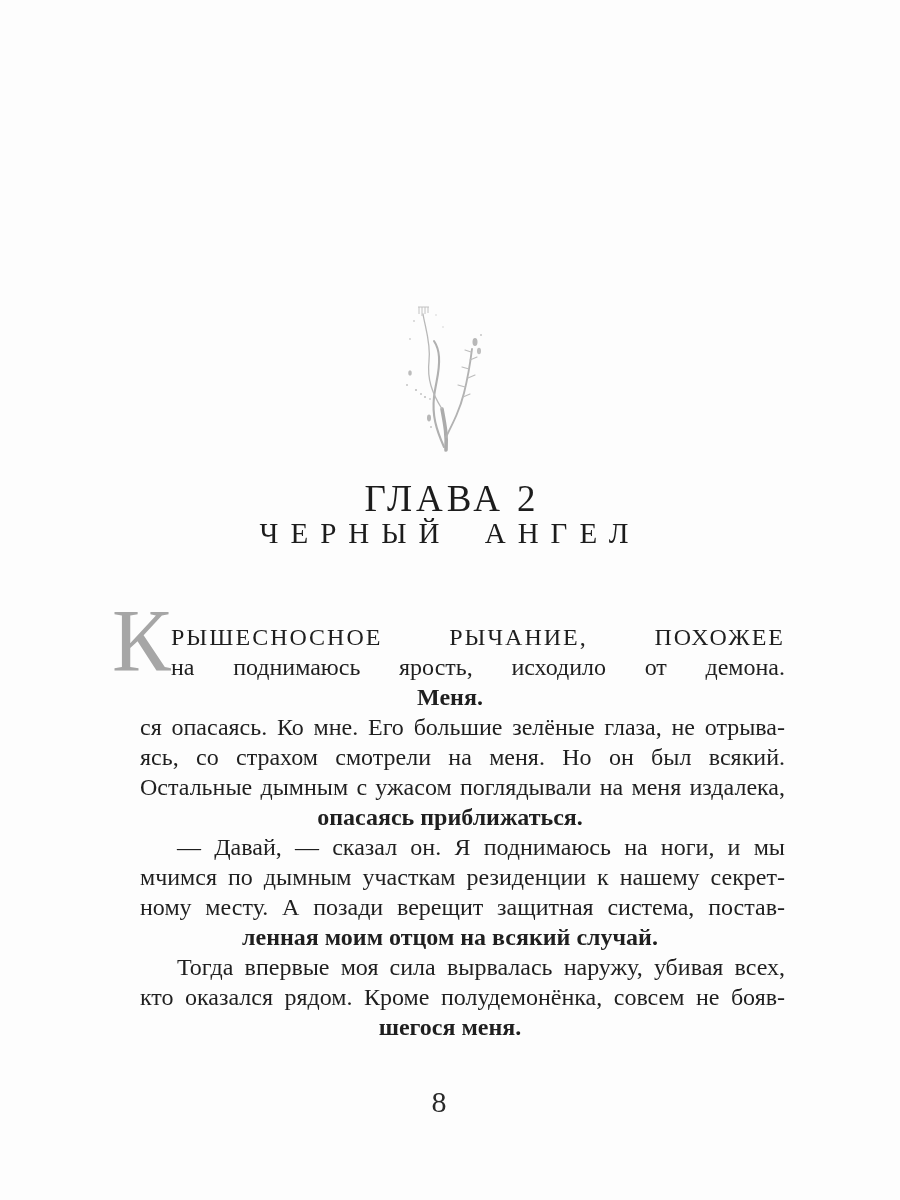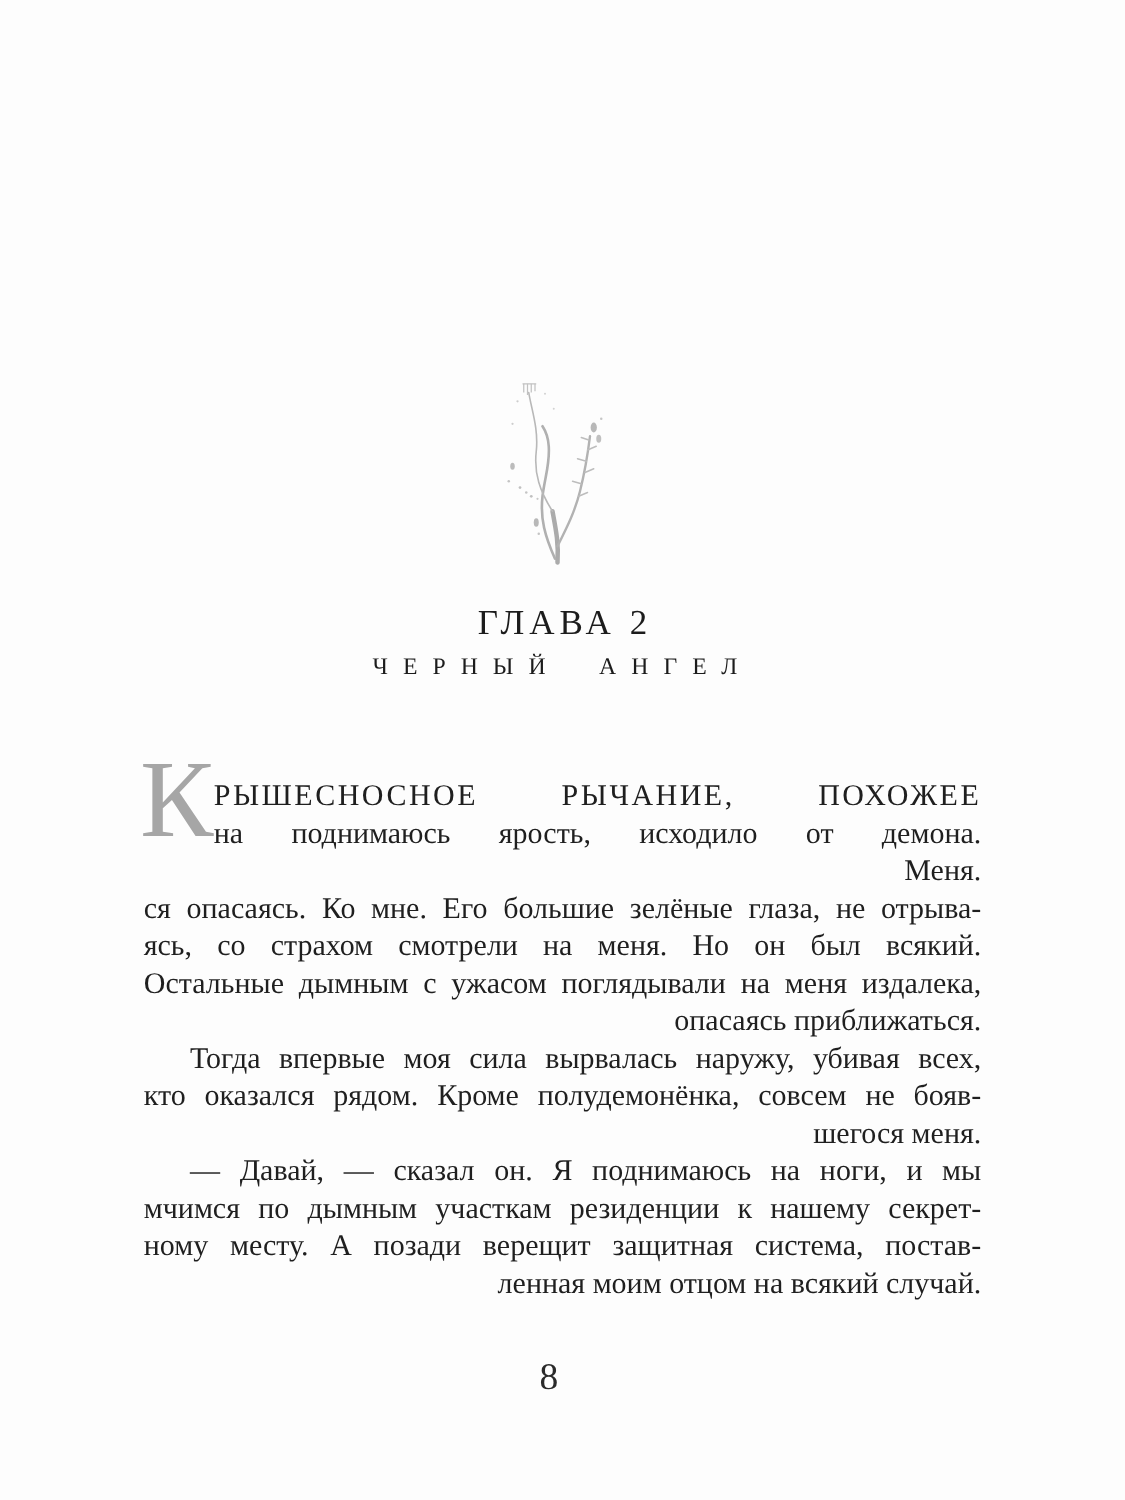--- a/index.html
+++ b/index.html
@@ -18,49 +18,50 @@
   }
   .chapter {
     position: absolute;
     left: 0;
     top: 482px;
     width: 900px;
     text-align: center;
     color: #1c1c1c;
   }
   .chapter .kicker {
-    font-size: 28px;
+    font-size: 37px;
     letter-spacing: 4px;
     padding-left: 4px;
     line-height: 33px;
   }
   .chapter .title {
-    font-size: 19px;
+    font-size: 29px;
     letter-spacing: 12px;
     word-spacing: 14px;
     padding-left: 0;
     line-height: 33px;
     margin-top: 2px;
   }
   .textblock {
     position: absolute;
     left: 115px;
     top: 622px;
     width: 670px;
     font-size: 24px;
     line-height: 30px;
     color: #1f1f1f;
   }
   .para { margin: 0; }
   .tline {
     text-align: justify;
     text-align-last: justify;
     text-justify: inter-word;
+    margin-left: 25px;
   }
-  .tline-last { text-align: right; }
+  .tline-last { text-align: center; font-weight: bold; }
   .indent { text-indent: 37px; }
   .caps-line { letter-spacing: 2px; }
   .dropcap-box {
     float: left;
     width: 56px;
     height: 60px;
     position: relative;
   }
   .dropcap-box .dc {
     position: absolute;
@@ -146,27 +147,27 @@
         <div class="tline">на поднимаюсь ярость, исходило от демона.</div>
         <div class="tline-last">Меня.</div>
       </div>
       <div class="para">
         <div class="tline">ся опасаясь. Ко мне. Его большие зелёные глаза, не отрыва-</div>
         <div class="tline">ясь, со страхом смотрели на меня. Но он был всякий.</div>
         <div class="tline">Остальные дымным с ужасом поглядывали на меня издалека,</div>
         <div class="tline-last">опасаясь приближаться.</div>
       </div>
       <div class="para">
-        <div class="tline indent">Тогда впервые моя сила вырвалась наружу, убивая всех,</div>
-        <div class="tline">кто оказался рядом. Кроме полудемонёнка, совсем не бояв-</div>
-        <div class="tline-last">шегося меня.</div>
-      </div>
-      <div class="para">
         <div class="tline indent">— Давай, — сказал он. Я поднимаюсь на ноги, и мы</div>
         <div class="tline">мчимся по дымным участкам резиденции к нашему секрет-</div>
         <div class="tline">ному месту. А позади верещит защитная система, постав-</div>
         <div class="tline-last">ленная моим отцом на всякий случай.</div>
+      </div>
+      <div class="para">
+        <div class="tline indent">Тогда впервые моя сила вырвалась наружу, убивая всех,</div>
+        <div class="tline">кто оказался рядом. Кроме полудемонёнка, совсем не бояв-</div>
+        <div class="tline-last">шегося меня.</div>
       </div>
     </div>
 
   <div class="pageno">8</div>
 
 </div>
 
 </body></html>

